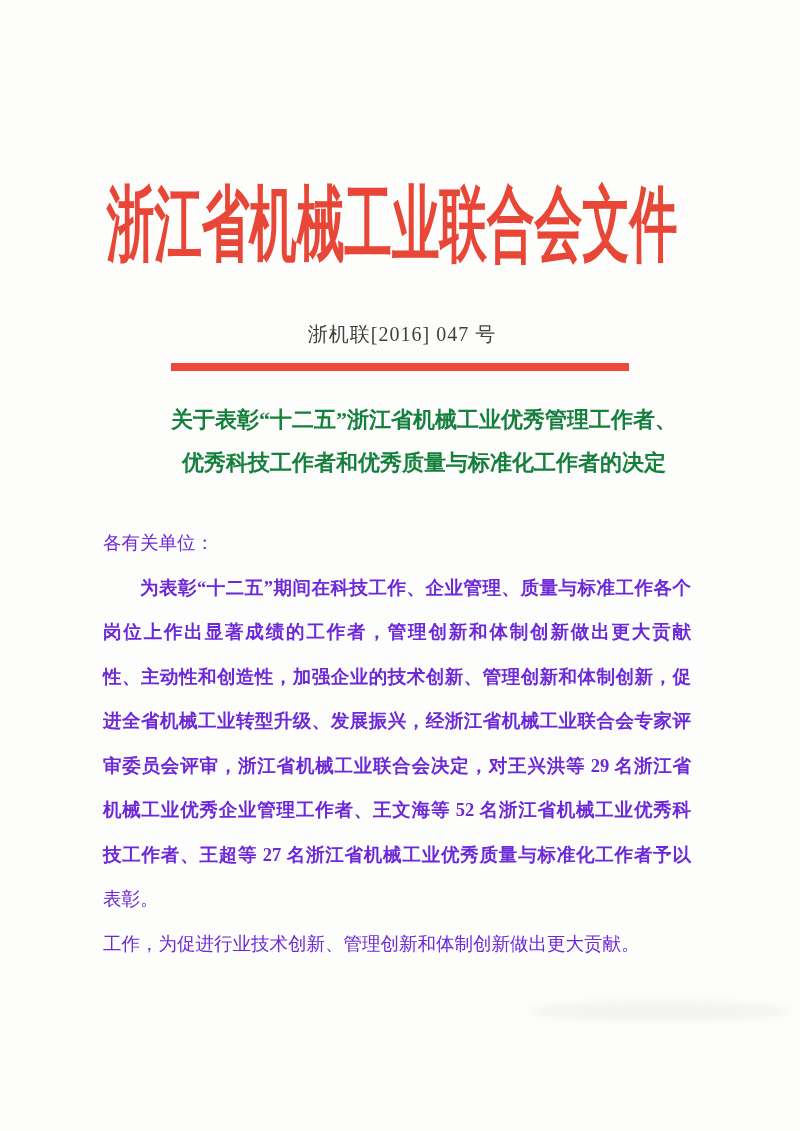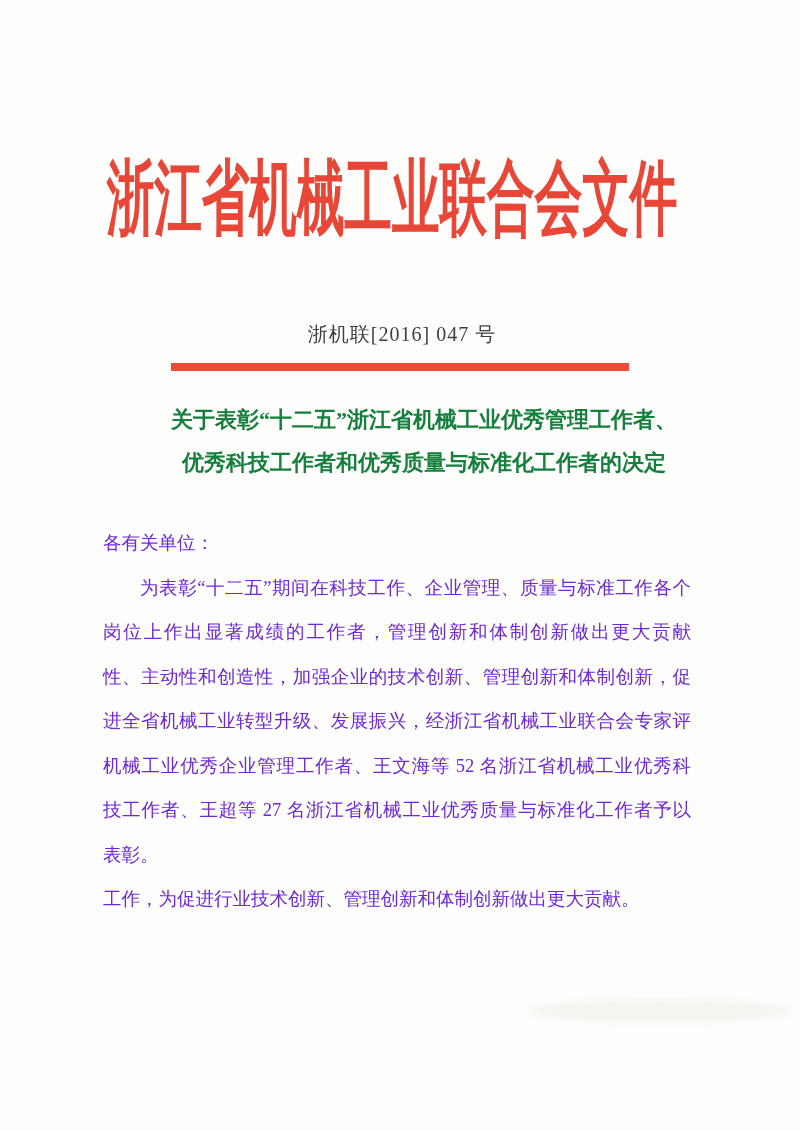--- a/index.html
+++ b/index.html
@@ -11,21 +11,21 @@
     position: relative;
     width: 800px;
     height: 1131px;
     background: #fdfdfb;
     font-family: "Liberation Serif", "DejaVu Serif", serif;
     overflow: hidden;
   }
   
   .org-header {
     position: absolute;
-    top: 156px;
+    top: 182px;
     left: 0;
     width: 784px;
     height: 92px;
     display: flex;
     justify-content: center;
     align-items: flex-start;
   }
   .org-title {
     font-size: 82px;
     line-height: 86px;
@@ -86,20 +86,21 @@
     height: 44.5px;
     line-height: 44.5px;
   }
   .body-block .line.indent {
     text-indent: 2em;
   }
   .body-block .line.fill {
     text-align: justify;
     text-align-last: justify;
     text-justify: inter-character;
+    font-weight: bold;
   }
   
   .scan-smudge {
     position: absolute;
     top: 1000px;
     left: 900px;
     width: 260px;
     height: 22px;
     background: rgba(180, 180, 175, 0.12);
     border-radius: 50%;
@@ -126,20 +127,21 @@
     <div class="title-line">关于表彰“十二五”浙江省机械工业优秀管理工作者、</div>
     <div class="title-line">优秀科技工作者和优秀质量与标准化工作者的决定</div>
   </div>
 
   <div class="body-block" id="body-lines">
       <div class="line">各有关单位：</div>
       <div class="line indent fill">为表彰“十二五”期间在科技工作、企业管理、质量与标准工作各个</div>
       <div class="line fill">岗位上作出显著成绩的工作者，管理创新和体制创新做出更大贡献</div>
       <div class="line fill">性、主动性和创造性，加强企业的技术创新、管理创新和体制创新，促</div>
       <div class="line fill">进全省机械工业转型升级、发展振兴，经浙江省机械工业联合会专家评</div>
+      <div class="line fill">审委员会评审，浙江省机械工业联合会决定，对王兴洪等 29 名浙江省</div>
       <div class="line fill">机械工业优秀企业管理工作者、王文海等 52 名浙江省机械工业优秀科</div>
       <div class="line fill">技工作者、王超等 27 名浙江省机械工业优秀质量与标准化工作者予以</div>
       <div class="line">表彰。</div>
       <div class="line">工作，为促进行业技术创新、管理创新和体制创新做出更大贡献。</div>
     </div>
 
   <div class="scan-smudge smudge-pos"></div>
 
 </div>
 

